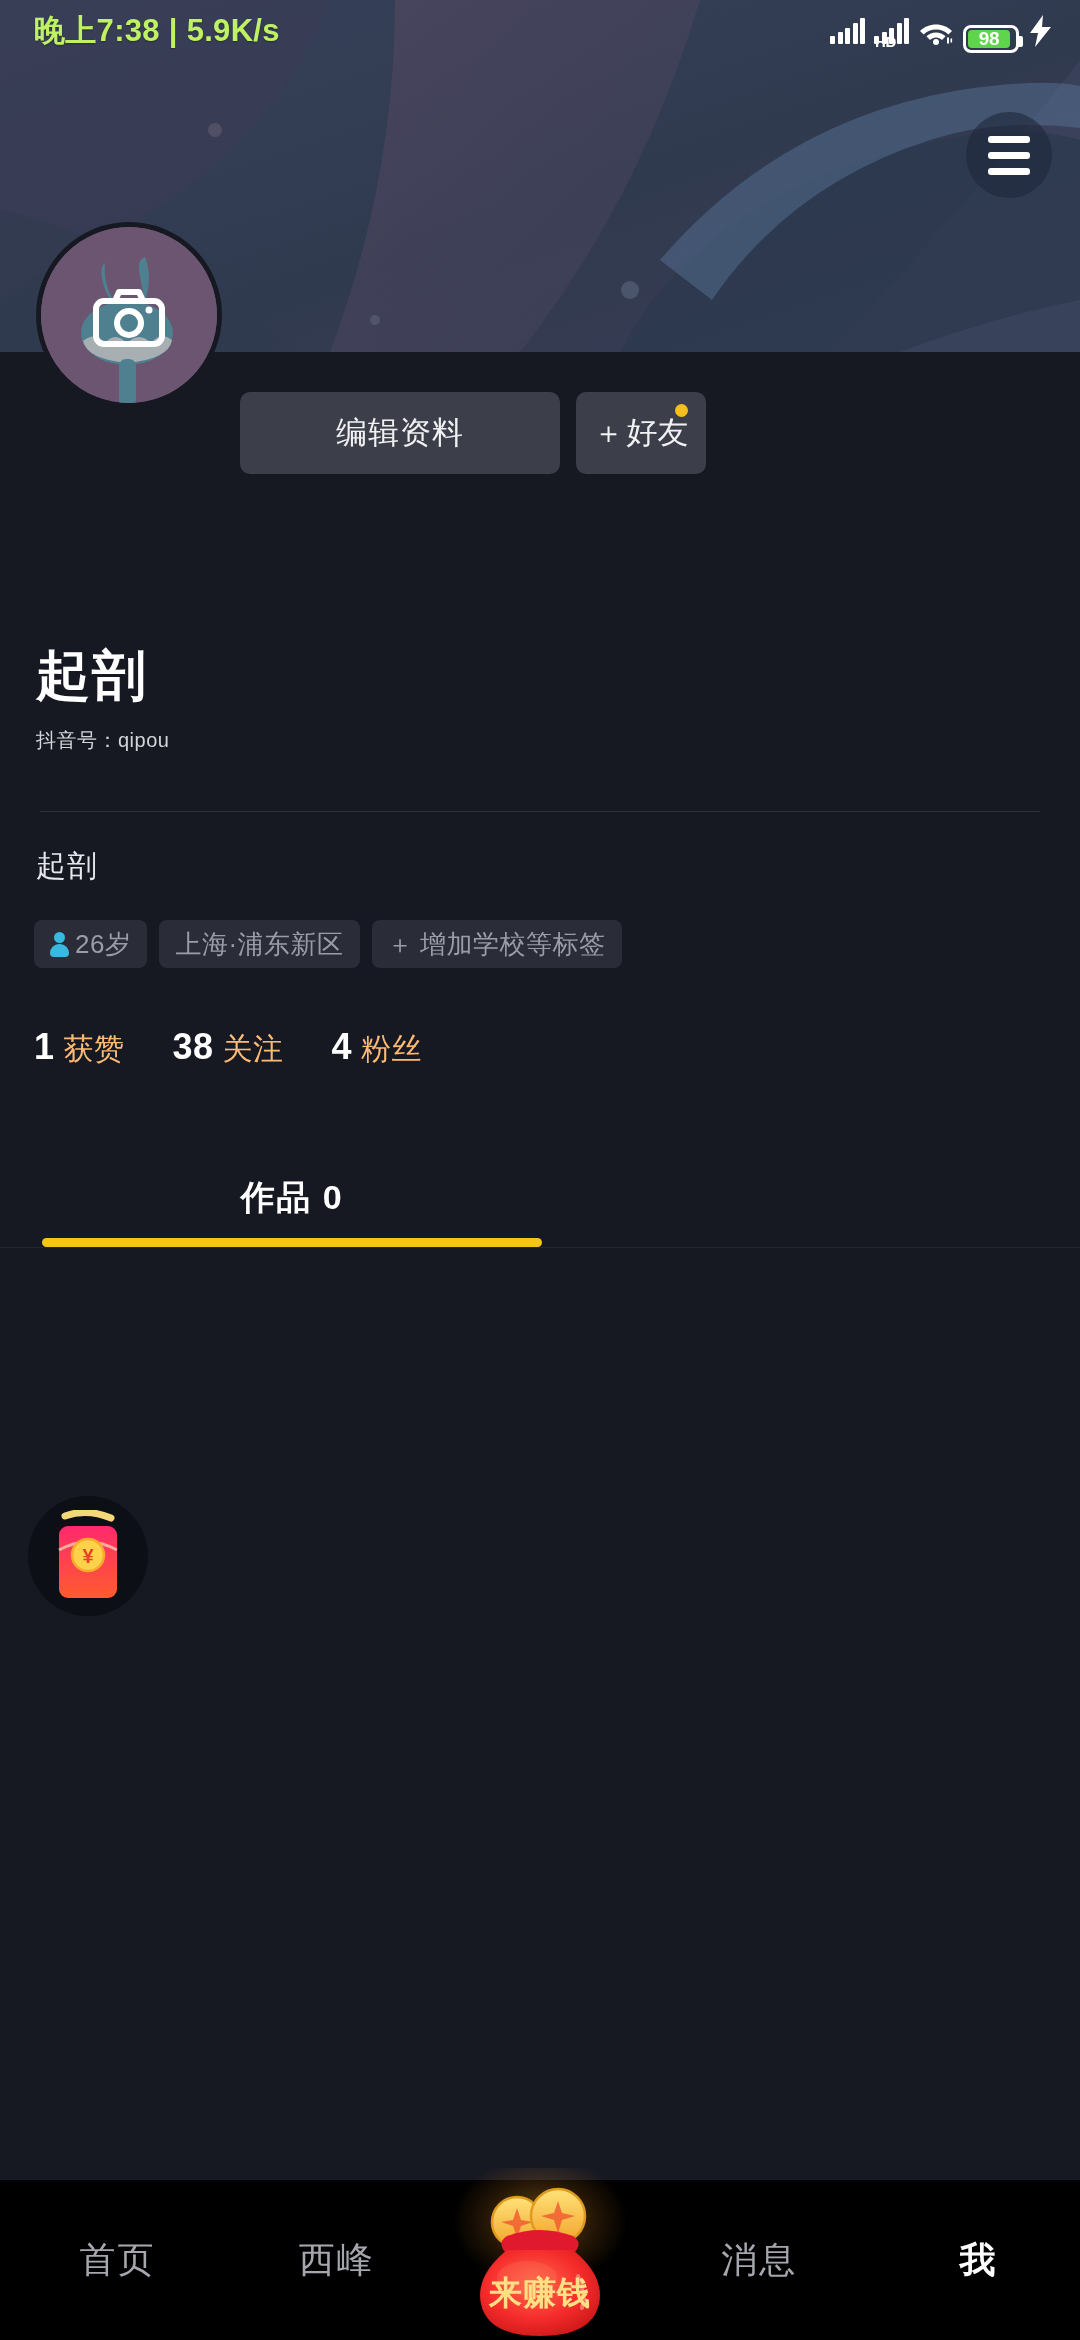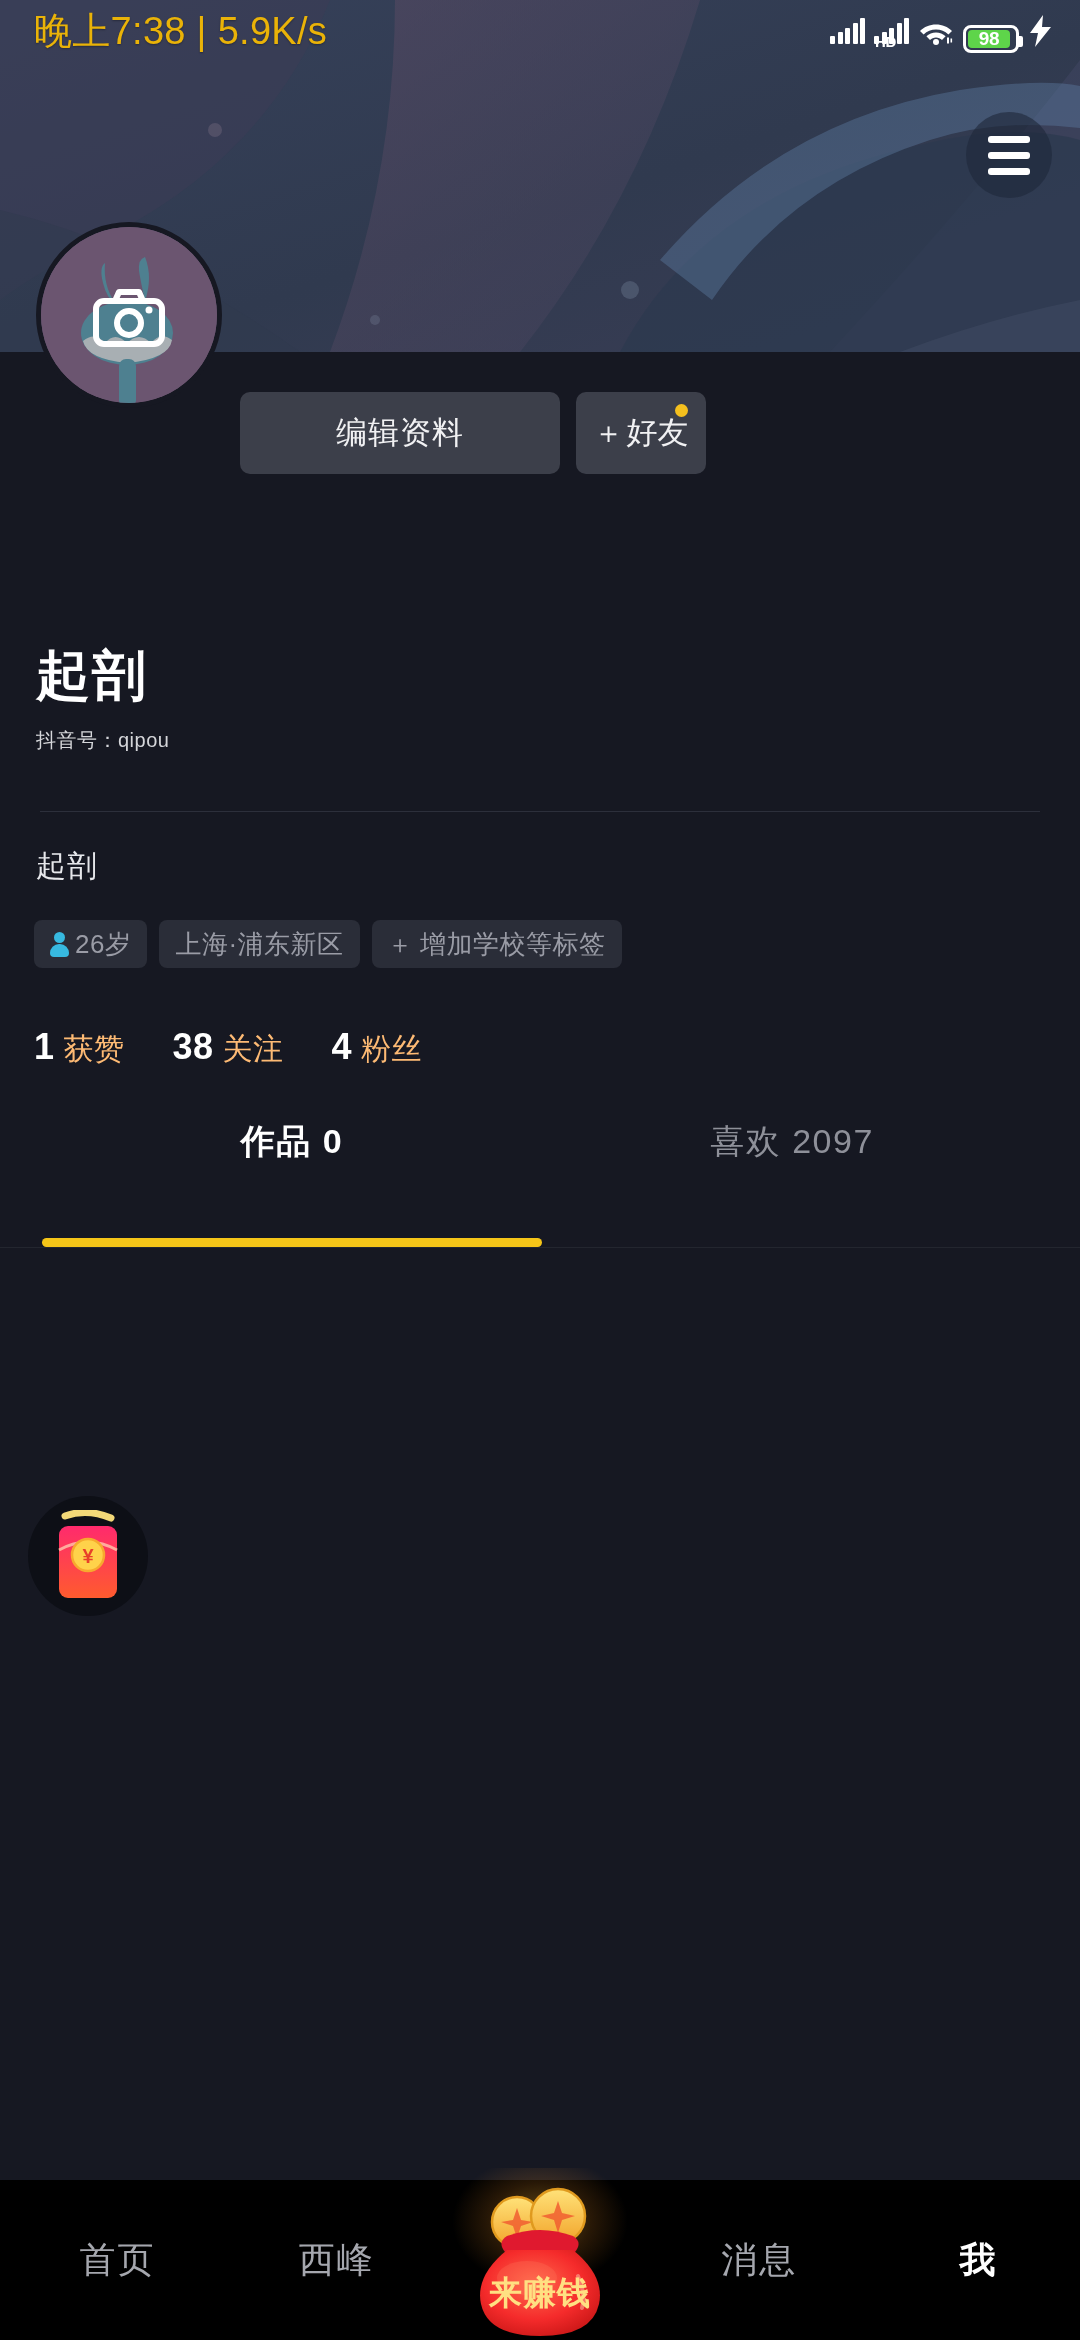--- a/index.html
+++ b/index.html
@@ -12,21 +12,21 @@
 
   
   .banner { position:absolute; left:0; top:0; width:1080px; height:352px; overflow:hidden;
             background:#313c51; }
   .banner svg { position:absolute; left:0; top:0; }
 
   
   .statusbar { position:absolute; left:0; top:0; width:1080px; height:62px;
                display:flex; align-items:center; justify-content:space-between;
                padding:0 26px 0 34px; z-index:20; }
-  .sb-left { font-size:38px; font-weight:400; letter-spacing:.3px; color:#eab308;
+  .sb-left { font-size:31px; font-weight:700; letter-spacing:.3px; color:#bef264;
              text-shadow:0 1px 2px rgba(0,0,0,.3); white-space:nowrap; }
   .sb-right { display:flex; align-items:center; gap:9px; }
   .sig { display:flex; align-items:flex-end; gap:2.5px; height:26px; }
   .sig i { width:5px; background:#fff; border-radius:1px; display:block; }
   .sig i:nth-child(1){height:8px;} .sig i:nth-child(2){height:12px;}
   .sig i:nth-child(3){height:16px;} .sig i:nth-child(4){height:21px;}
   .sig i:nth-child(5){height:26px;}
   .sig2wrap { position:relative; display:flex; align-items:flex-end; }
   .hd { position:absolute; top:-13px; left:1px; font-size:15px; font-weight:700;
         letter-spacing:-.4px; color:#fff;margin-top:28px; }
@@ -83,21 +83,21 @@
     border-radius:9px 9px 4px 4px; background:#37b9e0; }
   .tag .plus-s { font-size:25px; color:#9a9ca6; margin-right:1px; }
 
   
   .stats { position:absolute; left:34px; top:1026px; display:flex; align-items:baseline; gap:48px; }
   .stat { display:flex; align-items:baseline; gap:9px; }
   .stat-num { font-size:36px; font-weight:700; color:#fff; letter-spacing:.5px; }
   .stat-lbl { font-size:30px; color:#fdba74; letter-spacing:.5px; }
 
   
-  .tabs { position:absolute; left:0; top:1092px; width:980px; height:118px;padding-left:12px; }
+  .tabs { position:absolute; left:0; top:1148px; width:980px; height:118px;padding-left:12px; }
   .tab { position:absolute; top:0; height:100px; display:flex; align-items:center;
          justify-content:center; font-size:34px; letter-spacing:1.5px; }
   .tab-works { left:42px; width:500px; color:#fff; font-weight:700; }
   .tab-likes { left:542px; width:500px; color:#8e9099; font-weight:400; }
   .tab-underline { position:absolute; left:42px; top:1238px; width:500px; height:9px;
                    background:#f5c518; border-radius:5px; }
   .tabs-sep { position:absolute; left:0; top:1247px; width:1080px; height:1px; background:#23262f; }
 
   
   .content { position:absolute; left:0; top:1248px; width:1080px; height:932px; background:#161822; }
@@ -256,23 +256,20 @@
     <div class="stat">
       <span class="stat-num">4</span>
       <span class="stat-lbl">粉丝</span>
     </div>
   </div>
 
   <div class="tabs">
     <div class="tab tab-works">
       <span>作品 0</span>
     </div>
-    <div class="tab tab-likes">
-      <span>喜欢 2097</span>
-    </div>
   </div>
   <div class="tab-underline"></div>
   <div class="tabs-sep"></div>
 
   <div class="content"></div>
 
   <div class="redpacket">
     <svg width="86" height="92" viewBox="0 0 86 92">
       <defs>
         <linearGradient id="rpg" x1="0" y1="0" x2="0" y2="1">

